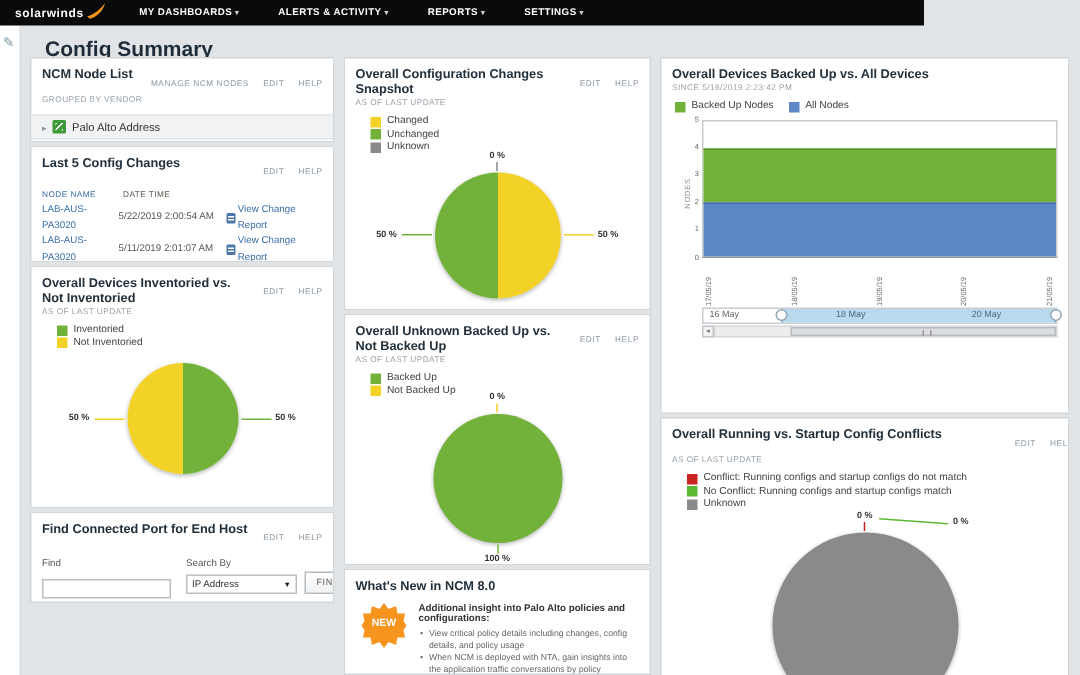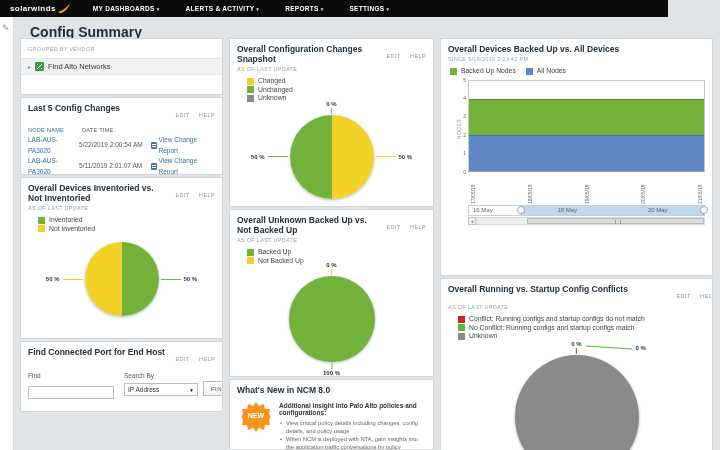--- a/index.html
+++ b/index.html
@@ -1,20 +1,20 @@
 <!DOCTYPE html>
 <html><head>
 <meta charset="utf-8">
 <style>
   * { margin:0; padding:0; box-sizing:border-box; }
   html,body { width:720px; height:450px; overflow:hidden; background:#e1e4e7;
               font-family:"Liberation Sans", sans-serif; }
 
   
-  .nav { position:absolute; left:0; top:0; width:668px; height:17px; background:#0a0a0a;
+  .nav { position:absolute; left:0; top:0; width:616px; height:17px; background:#0a0a0a;
          display:flex; align-items:center; z-index:10; }
   .brand { display:flex; align-items:center; margin-left:10px; margin-right:22px; }
   .brand-txt { color:#fff; font-size:8px; font-weight:bold; letter-spacing:.4px; }
   .brand-flame { margin-left:2px; }
   .nav-item { color:#fff; font-size:6.5px; font-weight:bold; letter-spacing:.3px;
               margin-right:26px; cursor:pointer; white-space:nowrap; }
   .nav-item .caret { font-size:5px; color:#cfcfcf; margin-left:2px; }
 
   
   .rail { position:absolute; left:0; top:17px; width:14px; height:433px; background:#fff;
@@ -170,25 +170,33 @@
   <span class="pencil">✎</span>
 </div>
 
 <div class="page-title">Config Summary</div>
 
 <div class="cols">
 
   <div class="col1">
 
     <div class="card" style="height:57px">
+      <div class="card-hd">
+        <div class="card-title">NCM Node List</div>
+        <div class="card-links">
+          <span class="lnk">MANAGE NCM NODES</span>
+          <span class="lnk">EDIT</span>
+          <span class="lnk">HELP</span>
+        </div>
+      </div>
       <div class="card-sub">GROUPED BY VENDOR</div>
       <div class="vendor-row">
         <span class="expander">▸</span>
         <span class="vendor-icon"></span>
-        <span class="vendor-label">Find Alto Networks</span>
+        <span class="vendor-label">Palo Alto Address</span>
       </div>
     </div>
 
 
     <div class="card" style="height:78px">
       <div class="card-hd">
         <div class="card-title">Last 5 Config Changes</div>
         <div class="card-links">
           <span class="lnk">EDIT</span>
           <span class="lnk">HELP</span>
@@ -244,21 +252,21 @@
             <span>50 %</span>
             <span class="leader" style="background: rgb(242, 210, 39);"></span>
           </div>
         <div class="pie-lbl pl-right">
             <span>50 %</span>
             <span class="leader" style="background: rgb(114, 178, 58);"></span>
           </div>
       </div>
     </div>
 
-    <div class="card" style="height:71px">
+    <div class="card" style="height:61px">
       <div class="card-hd">
         <div class="card-title">Find Connected Port for End Host</div>
         <div class="card-links">
           <span class="lnk">EDIT</span>
           <span class="lnk">HELP</span>
         </div>
       </div>
       <div class="fp-body">
         <div class="fp-field">
           <div class="fp-lbl">Find</div>

